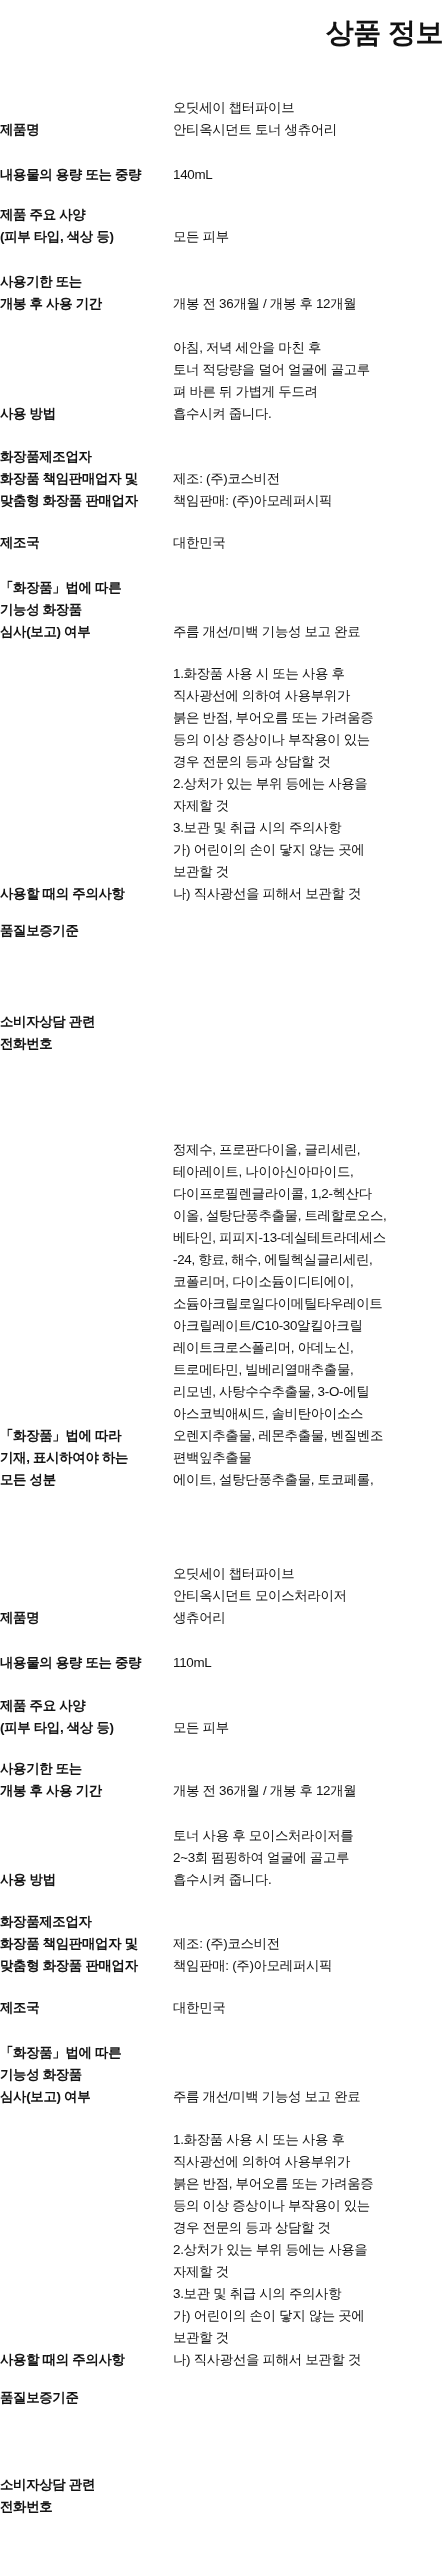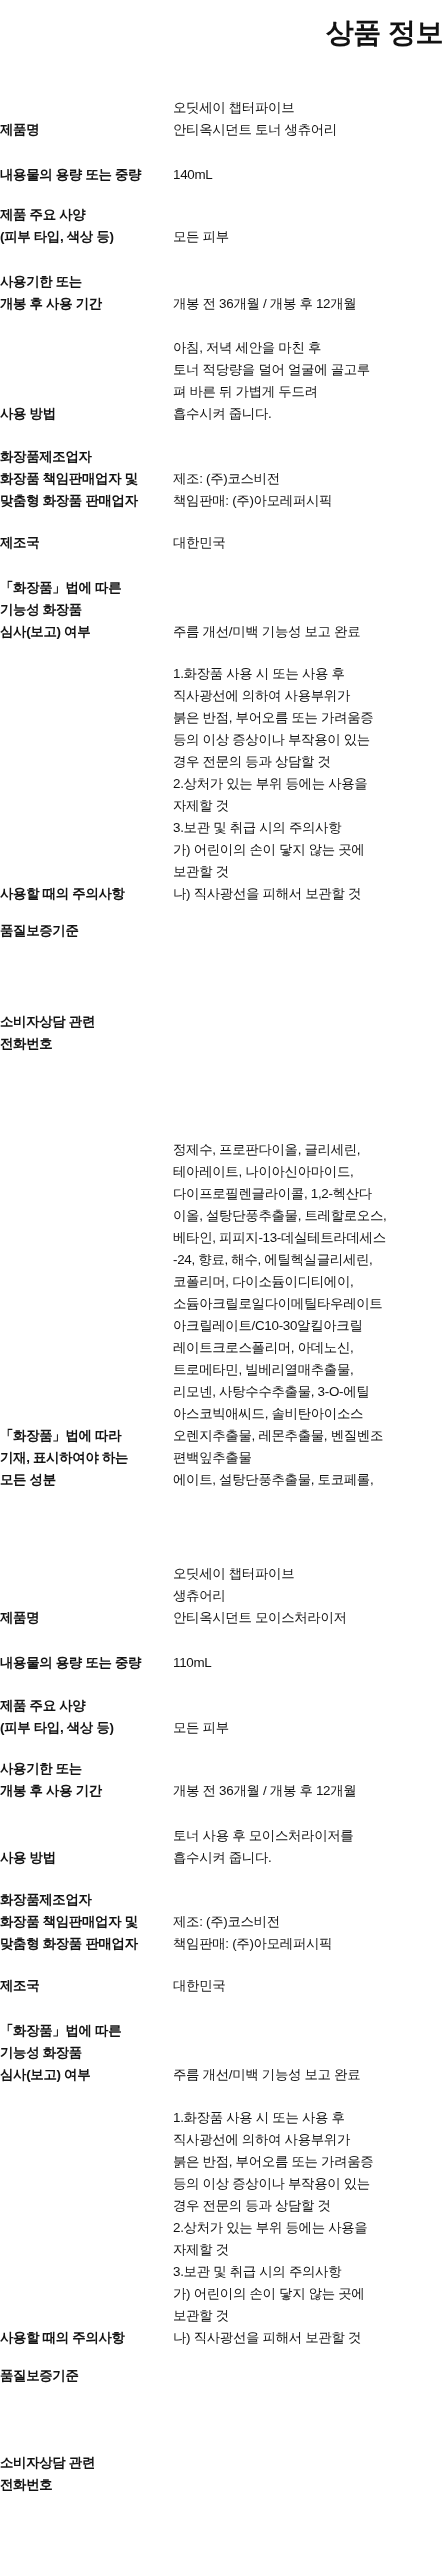--- a/index.html
+++ b/index.html
@@ -184,22 +184,22 @@
           </div>
         </div>
       </section>
       <section class="product-section">
         <div class="row" style="margin-bottom: 23px;">
           <div class="label">
             <div class="line">제품명</div>
           </div>
           <div class="value">
             <div class="line">오딧세이 챕터파이브</div>
+            <div class="line">안티옥시던트 모이스처라이저</div>
             <div class="line">생츄어리</div>
-            <div class="line">안티옥시던트 모이스처라이저</div>
           </div>
         </div>
         <div class="row" style="margin-bottom: 21px;">
           <div class="label">
             <div class="line">내용물의 용량 또는 중량</div>
           </div>
           <div class="value">
             <div class="line">110mL</div>
           </div>
         </div>
@@ -220,20 +220,21 @@
           <div class="value">
             <div class="line">개봉 전 36개월 / 개봉 후 12개월</div>
           </div>
         </div>
         <div class="row" style="margin-bottom: 19.6px;">
           <div class="label">
             <div class="line">사용 방법</div>
           </div>
           <div class="value">
             <div class="line">토너 사용 후 모이스처라이저를</div>
+            <div class="line">2~3회 펌핑하여 얼굴에 골고루</div>
             <div class="line">흡수시켜 줍니다.</div>
           </div>
         </div>
         <div class="row" style="margin-bottom: 20.6px;">
           <div class="label">
             <div class="line">화장품제조업자</div>
             <div class="line">화장품 책임판매업자 및</div>
             <div class="line">맞춤형 화장품 판매업자</div>
           </div>
           <div class="value">

